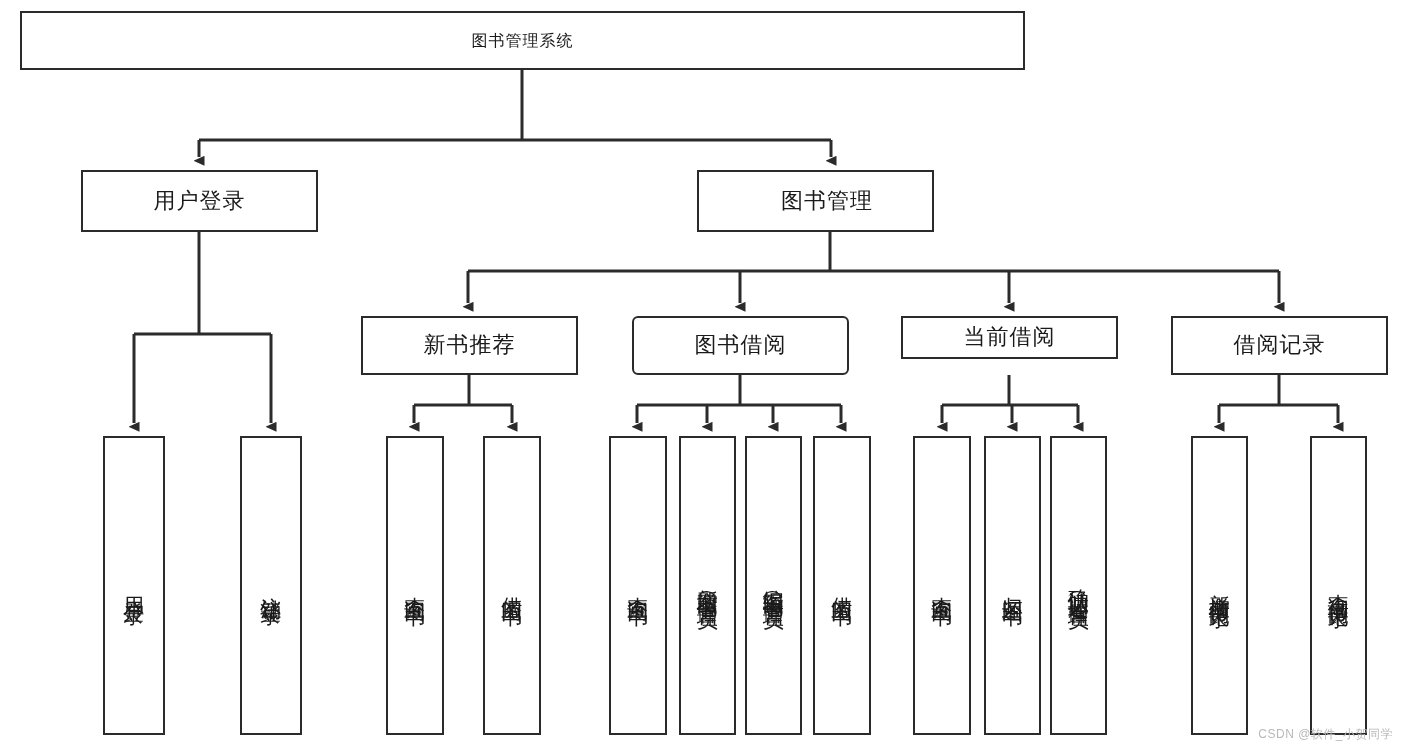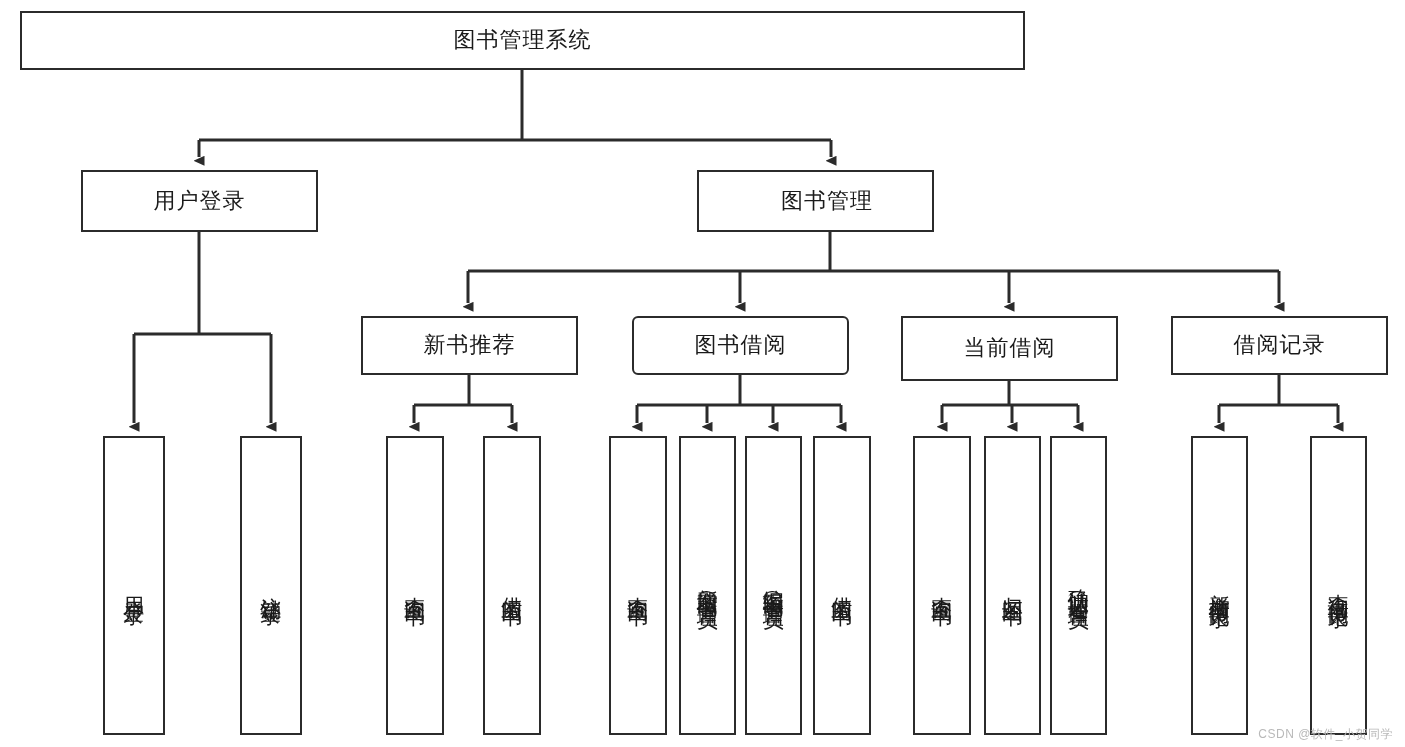--- a/index.html
+++ b/index.html
@@ -35,21 +35,21 @@
     align-items: center;
     justify-content: center;
     color: #1a1a1a;
   }
   .node.h {
     font-size: 22px;
     letter-spacing: 1px;
     line-height: 1.1;
   }
   .node.root {
-    font-size: 22px;
+    font-size: 16px;
   }
   
   .node.v {
     writing-mode: vertical-rl;
     text-orientation: upright;
     font-size: 21px;
     line-height: 1.12;
     letter-spacing: 3px;
     padding: 6px 0;
     align-items: center;
@@ -138,21 +138,21 @@
   <div class="node h" style="left:697px; top:170px; width:237px; height:62px;padding-left:23px;">
     <span>图书管理</span>
   </div>
 
   <div class="node h" style="left:361px; top:316px; width:217px; height:59px;">
     <span>新书推荐</span>
   </div>
   <div class="node h" style="left:632px; top:316px; width:217px; height:59px;border-radius:6px;">
     <span>图书借阅</span>
   </div>
-  <div class="node h" style="left:901px; top:316px; width:217px; height:65px;">
+  <div class="node h" style="left:901px; top:316px; width:217px; height:43px;">
     <span>当前借阅</span>
   </div>
   <div class="node h" style="left:1171px; top:316px; width:217px; height:59px;">
     <span>借阅记录</span>
   </div>
 
   <div class="node v" style="left:103px; top:436px; width:62px; height:299px;">
     <span class="vlabel">用户登录</span>
   </div>
   <div class="node v" style="left:240px; top:436px; width:62px; height:299px;">

